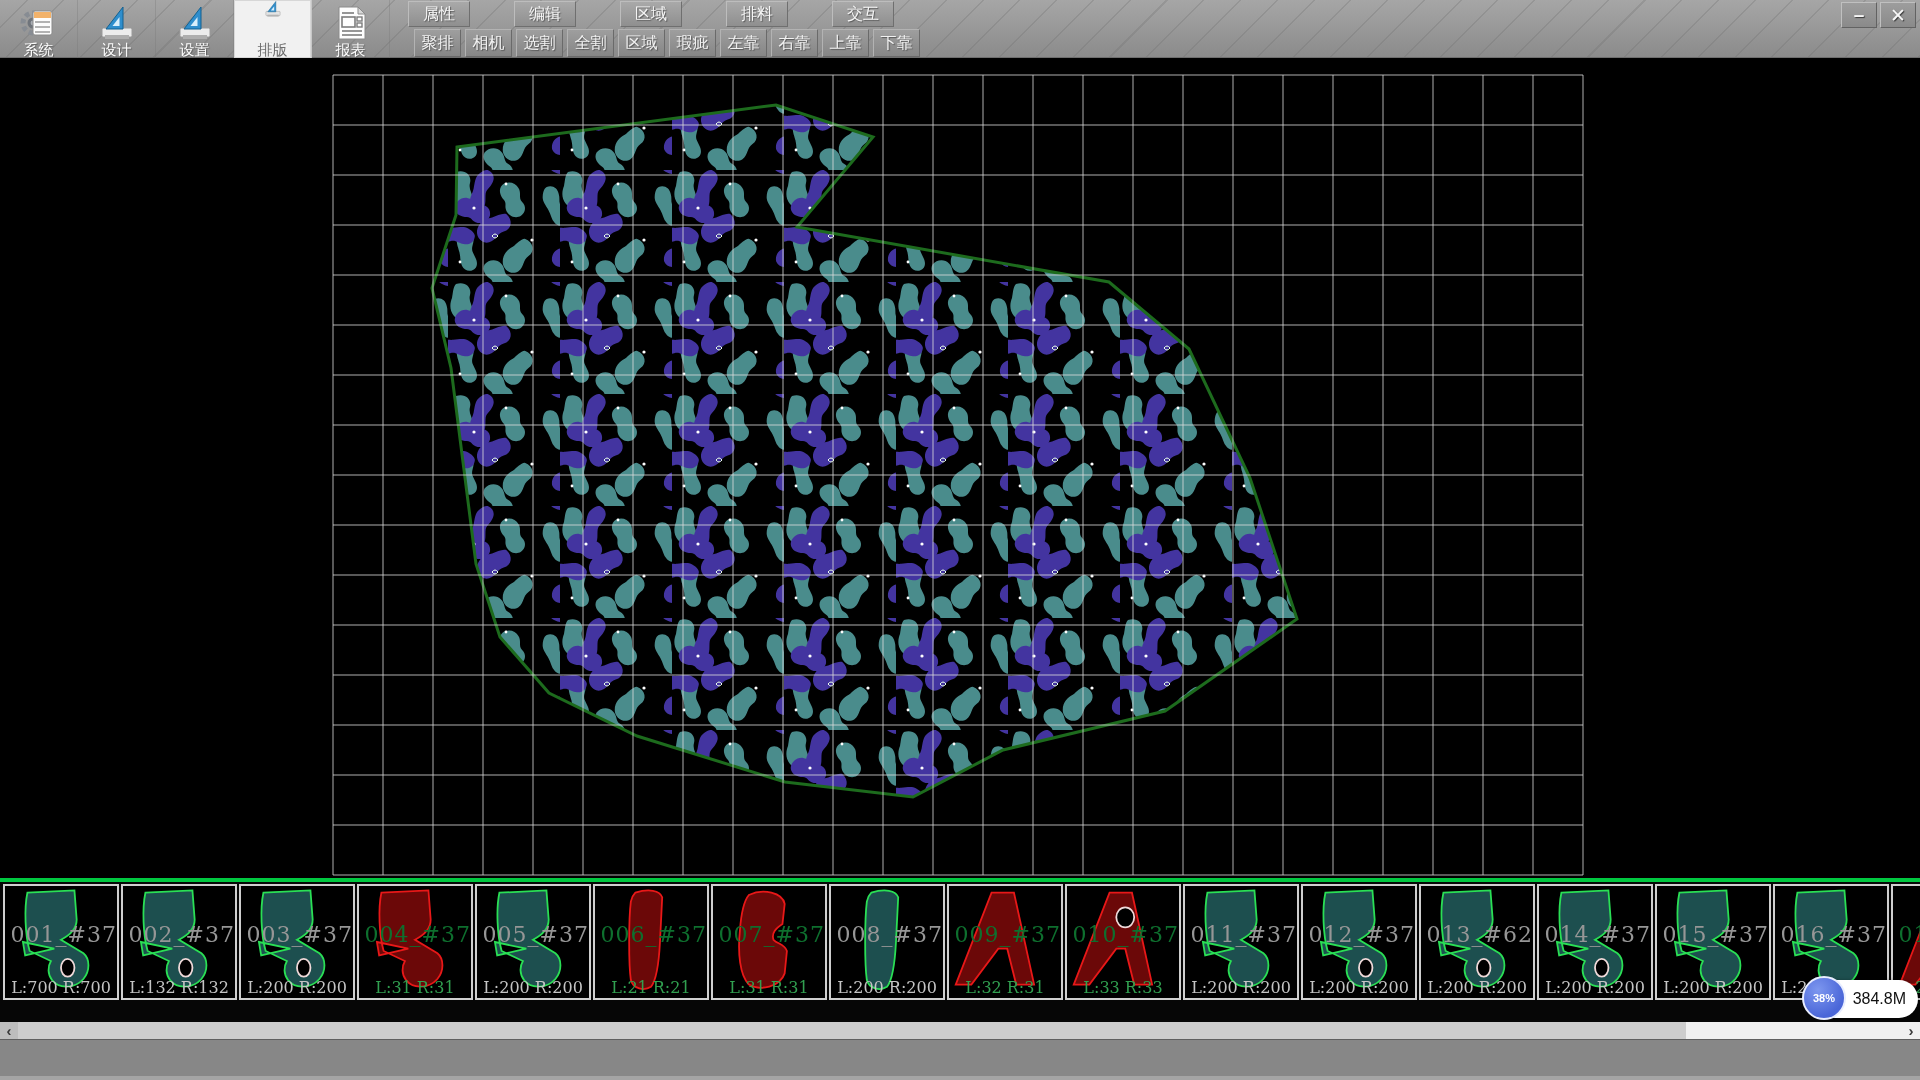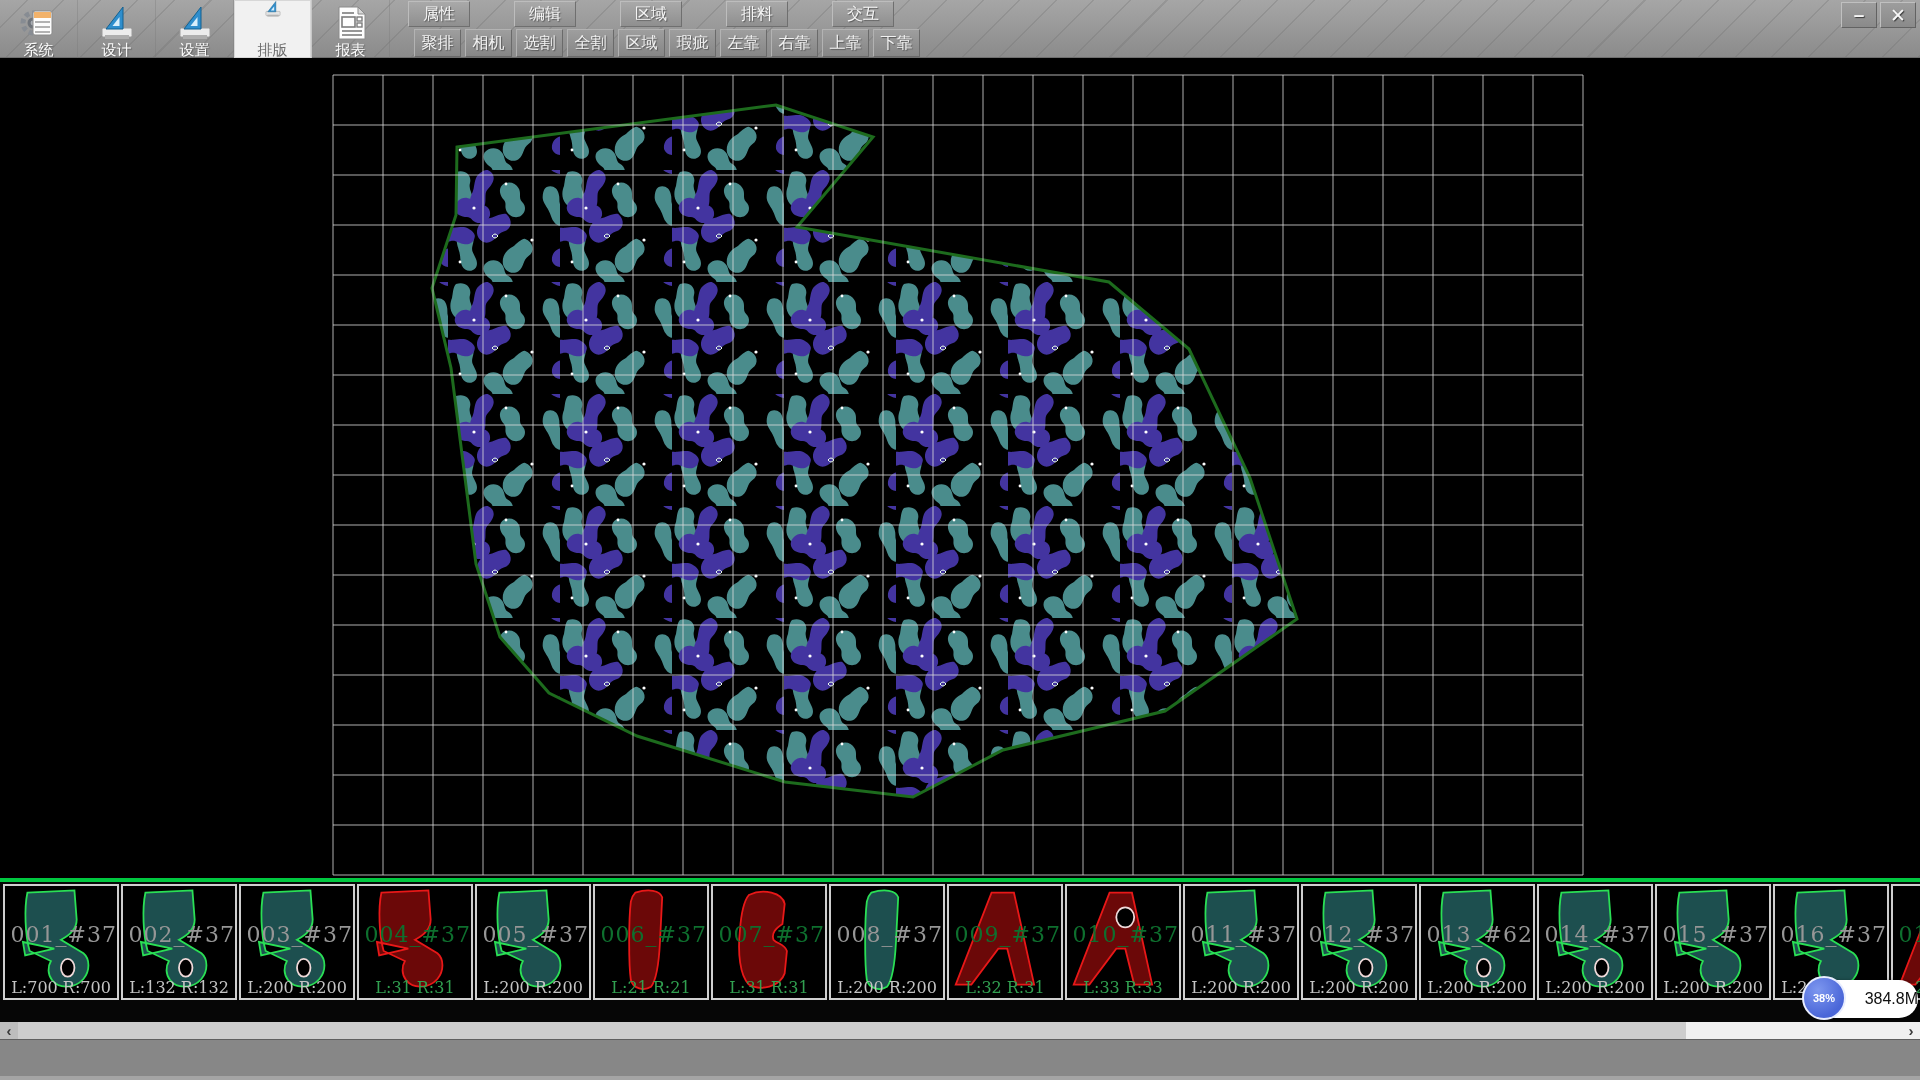--- a/index.html
+++ b/index.html
@@ -79,21 +79,21 @@
 
   
   #statusbar{position:absolute;left:0;top:1039px;width:1920px;height:41px;background:#878787;
         border-top:1px solid #5f5f5f;box-sizing:border-box;}
   #statusbar:after{content:"";position:absolute;left:0;bottom:0;width:100%;height:4px;background:#a4a4a4;}
 
   
   #badge{position:absolute;left:1802px;top:976px;width:118px;height:44px;}
   #badge .pill{position:absolute;left:14px;top:4px;width:102px;height:38px;background:#fff;border-radius:19px;
         box-shadow:0 1px 4px rgba(0,0,0,.45);display:flex;align-items:center;justify-content:flex-end;
-        box-sizing:border-box;font-size:16px;color:#111;}
+        padding-right:12px;box-sizing:border-box;font-size:16px;color:#111;}
   #badge .pcircle{position:absolute;left:0;top:0;width:44px;height:44px;border-radius:50%;
         background:radial-gradient(circle at 35% 30%, #7d97ef, var(--badge_blue) 70%);
         border:2px solid #e8edff;box-sizing:border-box;display:flex;align-items:center;justify-content:center;
         color:#fff;font-size:11px;font-weight:bold;}
 </style>
 </head>
 <body>
 
 <div id="app">
 

